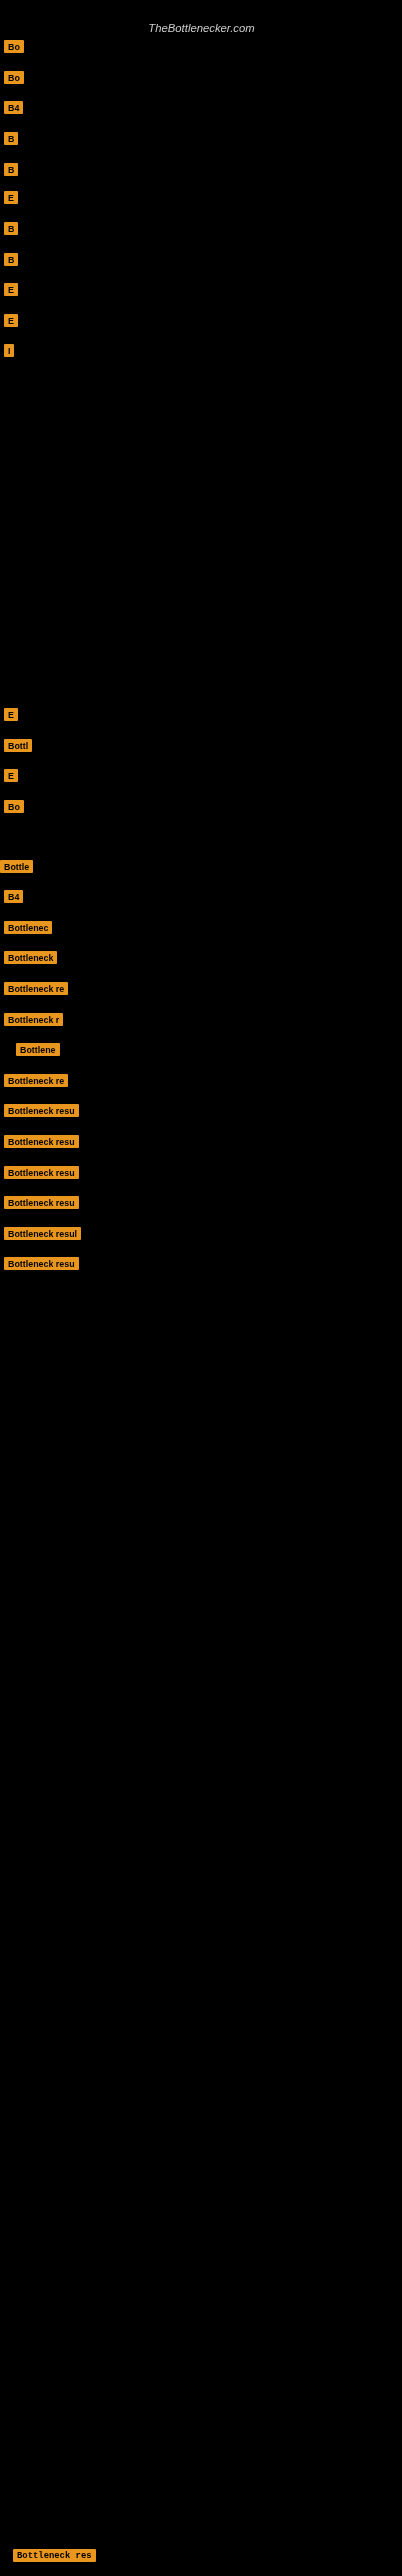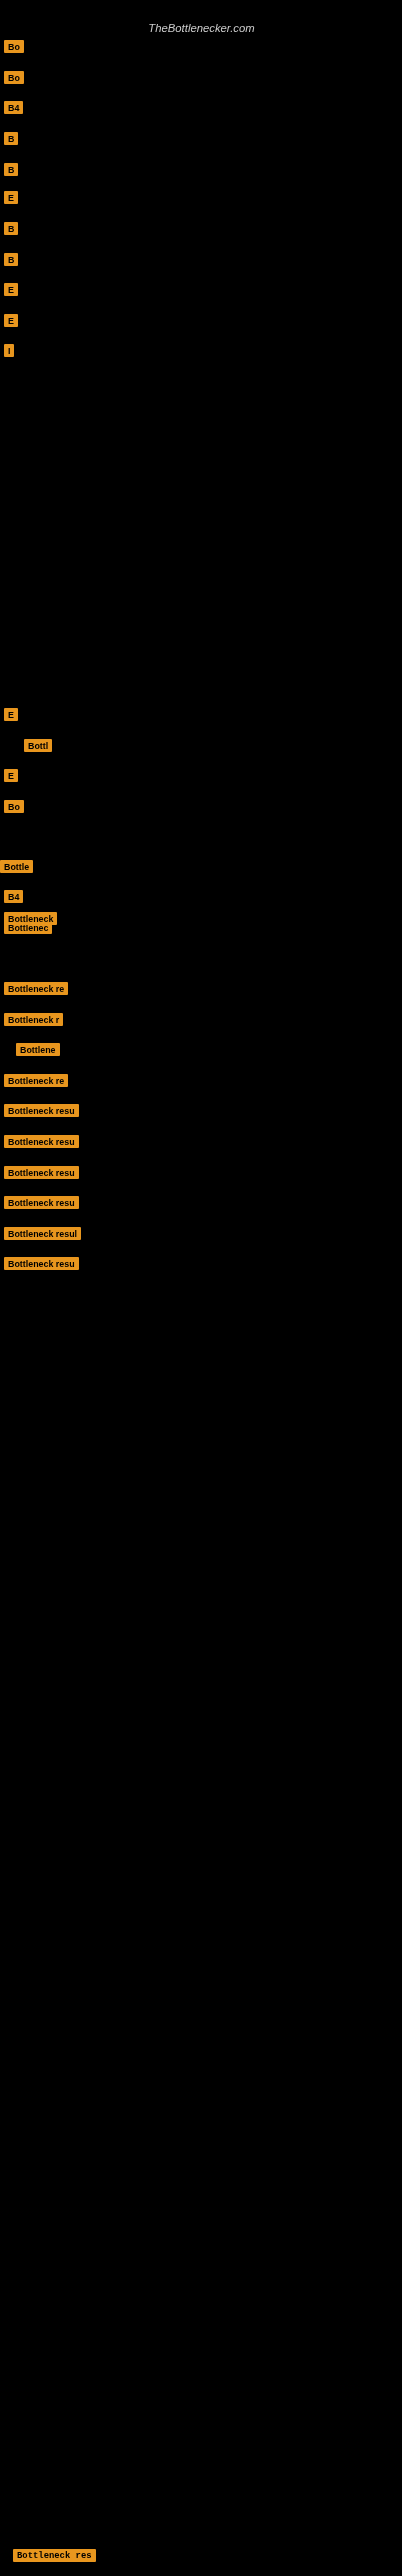--- a/index.html
+++ b/index.html
@@ -55,27 +55,27 @@
     <div class="badge" style="top: 85px; left: 4px;">B4</div>
     <div class="badge" style="top: 116px; left: 4px;">B</div>
     <div class="badge" style="top: 147px; left: 4px;">B</div>
     <div class="badge" style="top: 175px; left: 4px;">E</div>
     <div class="badge" style="top: 206px; left: 4px;">B</div>
     <div class="badge" style="top: 237px; left: 4px;">B</div>
     <div class="badge" style="top: 267px; left: 4px;">E</div>
     <div class="badge" style="top: 298px; left: 4px;">E</div>
     <div class="badge" style="top: 328px; left: 4px;">I</div>
     <div class="badge" style="top: 692px; left: 4px;">E</div>
-    <div class="badge" style="top: 723px; left: 4px; margin-left: 20px;">Bottl</div>
+    <div class="badge" style="top: 723px; left: 4px;">Bottl</div>
     <div class="badge" style="top: 753px; left: 4px;">E</div>
     <div class="badge" style="top: 784px; left: 4px;">Bo</div>
     <div class="badge" style="top: 844px; left: 0;">Bottle</div>
     <div class="badge" style="top: 874px; left: 4px;">B4</div>
     <div class="badge" style="top: 905px; left: 4px; text-align: center;">Bottlenec</div>
-    <div class="badge" style="top: 896px; left: 4px;">Bottleneck</div>
+    <div class="badge" style="top: 935px; left: 4px;">Bottleneck</div>
     <div class="badge" style="top: 966px; left: 4px;">Bottleneck re</div>
     <div class="badge" style="top: 997px; left: 4px;">Bottleneck r</div>
     <div class="badge" style="top: 1027px; left: 4px; margin-left: 12px;">Bottlene</div>
     <div class="badge" style="top: 1058px; left: 4px;">Bottleneck re</div>
     <div class="badge" style="top: 1088px; left: 4px;">Bottleneck resu</div>
     <div class="badge" style="top: 1119px; left: 4px;">Bottleneck resu</div>
     <div class="badge" style="top: 1150px; left: 4px;">Bottleneck resu</div>
     <div class="badge" style="top: 1180px; left: 4px;">Bottleneck resu</div>
     <div class="badge" style="top: 1211px; left: 4px;">Bottleneck resul</div>
     <div class="badge" style="top: 1241px; left: 4px;">Bottleneck resu</div>

